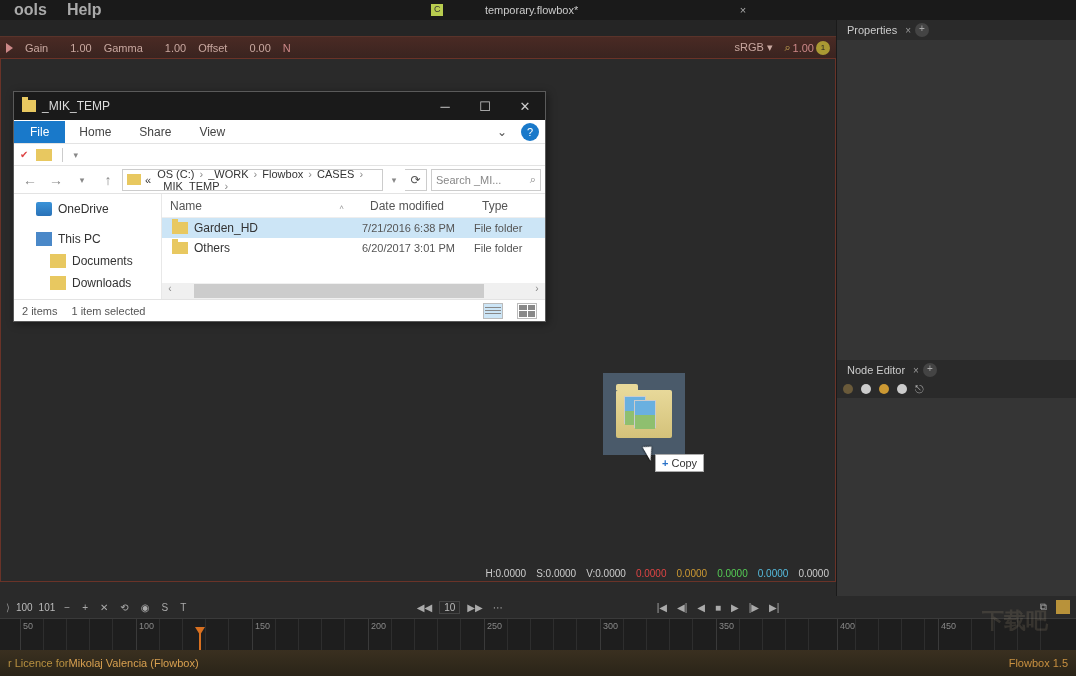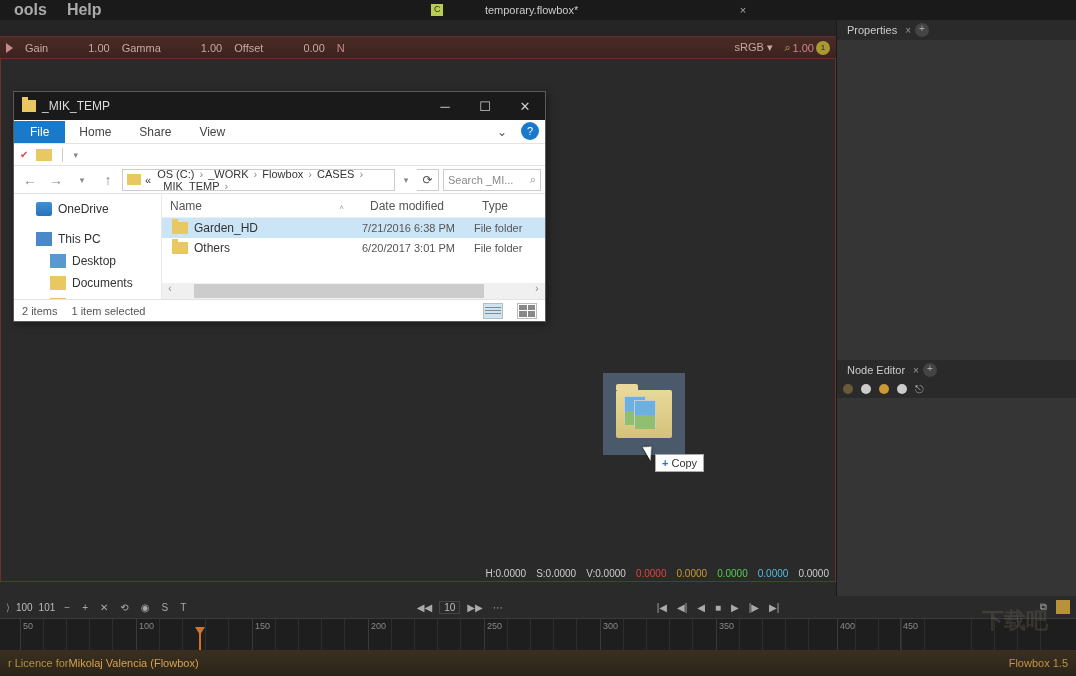--- a/index.html
+++ b/index.html
@@ -27,21 +27,21 @@
 
 .node-panel { position: absolute; top: 340px; left: 0; right: 0; bottom: 0; display: flex; flex-direction: column; }
 .node-toolbar { height: 18px; background: #2a2a2a; display: flex; align-items: center; padding-left: 6px; gap: 8px; }
 .node-toolbar .dot { width: 10px; height: 10px; border-radius: 50%; }
 .dot-db { background: #6a5a3a; }
 .dot-lt { background: #ccc; }
 .dot-y { background: #cc9933; }
 
 
 .viewer-bar { position: absolute; top: 36px; left: 0; right: 240px; height: 22px; background: linear-gradient(180deg, #4a2a24, #3a2420); display: flex; align-items: center; padding: 0 6px; gap: 12px; color: #c88; font-size: 11px; border-top: 1px solid #5a332a; }
-.viewer-bar .kv { display: flex; gap: 40px; }
+.viewer-bar .kv { display: flex; gap: 22px; }
 .viewer-bar .kv span { color: #c9a8a0; }
 .viewer-bar .spacer { flex: 1; }
 .viewer-bar .srgb { color: #c9a8a0; }
 .viewer-bar .zoom { display: flex; align-items: center; gap: 2px; }
 .viewer-bar .zoom .circ2 { width: 14px; height: 14px; border-radius: 50%; background: #a93; font-size: 8px; text-align: center; line-height: 14px; color: #222; }
 .viewer-bar .tri { width: 0; height: 0; border-top: 5px solid transparent; border-bottom: 5px solid transparent; border-left: 7px solid #c88; }
 
 
 .viewer { position: absolute; top: 58px; left: 0; right: 240px; bottom: 94px; background: #2a2a2a; border: 1px solid #6a3328; }
 
@@ -90,40 +90,40 @@
 
 
 .explorer { position: absolute; left: 13px; top: 91px; width: 533px; height: 231px; background: #fff; border: 1px solid #5a5a5a; box-shadow: 2px 2px 8px rgba(0,0,0,.4); display: flex; flex-direction: column; font-size: 12px; color: #333; }
 
 .exp-titlebar { height: 28px; background: #1a1a1a; display: flex; align-items: center; padding-left: 8px; color: #ddd; }
 .exp-titlebar .fold-ico { width: 14px; height: 12px; background: #e8c860; margin-right: 6px; position: relative; }
 .exp-titlebar .fold-ico::before { content:''; position:absolute; top:-3px; left:0; width:6px; height:3px; background:#e8c860; }
 .exp-winbtns { margin-left: auto; display: flex; }
 .exp-winbtns div { width: 40px; height: 28px; display: flex; align-items: center; justify-content: center; color: #ccc; font-size: 13px; }
 
-.exp-ribbon { height: 24px; display: flex; align-items: flex-end; background: #fff; border-bottom: 1px solid #e3e3e3; }
+.exp-ribbon { height: 24px; display: flex; align-items: center; background: #fff; border-bottom: 1px solid #e3e3e3; }
 .exp-ribbon .file-tab { background: #1979ca; color: #fff; padding: 4px 16px; font-size: 12px; }
 .exp-ribbon .rtab { padding: 4px 14px; color: #444; font-size: 12px; }
 .exp-ribbon .spacer { flex: 1; }
 .exp-ribbon .caret { padding: 4px 8px; color: #555; }
 .exp-ribbon .help { width: 18px; height: 18px; border-radius: 50%; background: #1979ca; color: #fff; text-align: center; line-height: 18px; font-size: 11px; margin: 3px 6px; }
 
 .exp-quick { height: 22px; display: flex; align-items: center; padding-left: 6px; gap: 8px; border-bottom: 1px solid #e3e3e3; }
 .exp-quick .check { color: #d44; font-size: 10px; }
 .exp-quick .fold-sm { width: 16px; height: 12px; background: #e8c860; }
 .exp-quick .sep { width: 1px; height: 14px; background: #ccc; margin: 0 2px; }
 
 .exp-addr { height: 28px; display: flex; align-items: center; padding: 0 4px; gap: 2px; border-bottom: 1px solid #e3e3e3; }
 .exp-addr .navbtn { width: 24px; height: 22px; display:flex; align-items:center; justify-content:center; color: #888; font-size: 14px; }
 .exp-addr .path { flex: 1; height: 22px; border: 1px solid #ccc; display: flex; align-items: center; padding: 0 4px; gap: 2px; font-size: 11px; overflow: hidden; }
 .exp-addr .path .crumb { color: #333; padding: 0 2px; white-space: nowrap; }
 .exp-addr .path .sep { color: #888; }
 .exp-addr .path .fsm { width: 14px; height: 11px; background: #e8c860; flex-shrink: 0; }
 .exp-addr .refresh { width: 22px; height: 22px; border: 1px solid #ccc; border-left: none; display:flex; align-items:center; justify-content:center; color:#555; }
-.exp-addr .search { width: 98px; height: 22px; border: 1px solid #ccc; margin-left: 2px; padding: 0 4px; font-size: 11px; color: #888; display: flex; align-items: center; }
+.exp-addr .search { width: 110px; height: 22px; border: 1px solid #ccc; margin-left: 2px; padding: 0 4px; font-size: 11px; color: #888; display: flex; align-items: center; }
 .exp-addr .search .mag { margin-left: auto; color: #888; }
 
 .exp-body { flex: 1; display: flex; overflow: hidden; }
 .exp-nav { width: 148px; border-right: 1px solid #e8e8e8; padding-top: 4px; overflow: hidden; }
 .exp-nav .item { display: flex; align-items: center; height: 22px; padding-left: 22px; gap: 6px; font-size: 12px; color: #333; }
 .exp-nav .item .nico { width: 16px; height: 14px; flex-shrink: 0; }
 .ico-onedrive { background: linear-gradient(180deg,#3a93d8,#2a72b8); border-radius: 2px; }
 .ico-pc { background: #4a88c8; }
 .ico-folder { background: #e8c860; }
 .ico-desktop { background: #5a98d0; }
@@ -345,21 +345,21 @@
       <div class="tick" style="left: 762px; border-color: rgb(46, 46, 46);"></div>
       <div class="tick" style="left: 785px; border-color: rgb(46, 46, 46);"></div>
       <div class="tick" style="left: 808px; border-color: rgb(46, 46, 46);"></div>
       <div class="tick" style="left: 837px;">
         <span>400</span>
       </div>
       <div class="tick" style="left: 855px; border-color: rgb(46, 46, 46);"></div>
       <div class="tick" style="left: 878px; border-color: rgb(46, 46, 46);"></div>
       <div class="tick" style="left: 901px; border-color: rgb(46, 46, 46);"></div>
       <div class="tick" style="left: 924px; border-color: rgb(46, 46, 46);"></div>
-      <div class="tick" style="left: 900px;">
+      <div class="tick" style="left: 938px;">
         <span>450</span>
       </div>
       <div class="tick" style="left: 971px; border-color: rgb(46, 46, 46);"></div>
       <div class="tick" style="left: 994px; border-color: rgb(46, 46, 46);"></div>
       <div class="tick" style="left: 1017px; border-color: rgb(46, 46, 46);"></div>
       <div class="tick" style="left: 1040px; border-color: rgb(46, 46, 46);"></div>
     </div>
   <div class="playhead"></div>
   <div class="playhead-line"></div>
 </div>
@@ -417,24 +417,20 @@
   <div class="exp-body">
     <div class="exp-nav">
       <div class="item">
           <div class="nico ico-onedrive"></div>
           <span>OneDrive</span>
         </div>
       <div style="height:8px"></div>
       <div class="item">
           <div class="nico ico-pc"></div>
           <span>This PC</span>
-        </div>
-      <div class="item sub">
-          <div class="nico ico-desktop"></div>
-          <span>Desktop</span>
         </div>
       <div class="item sub">
           <div class="nico ico-folder"></div>
           <span>Documents</span>
         </div>
       <div class="item sub">
           <div class="nico ico-folder"></div>
           <span>Downloads</span>
         </div>
 

